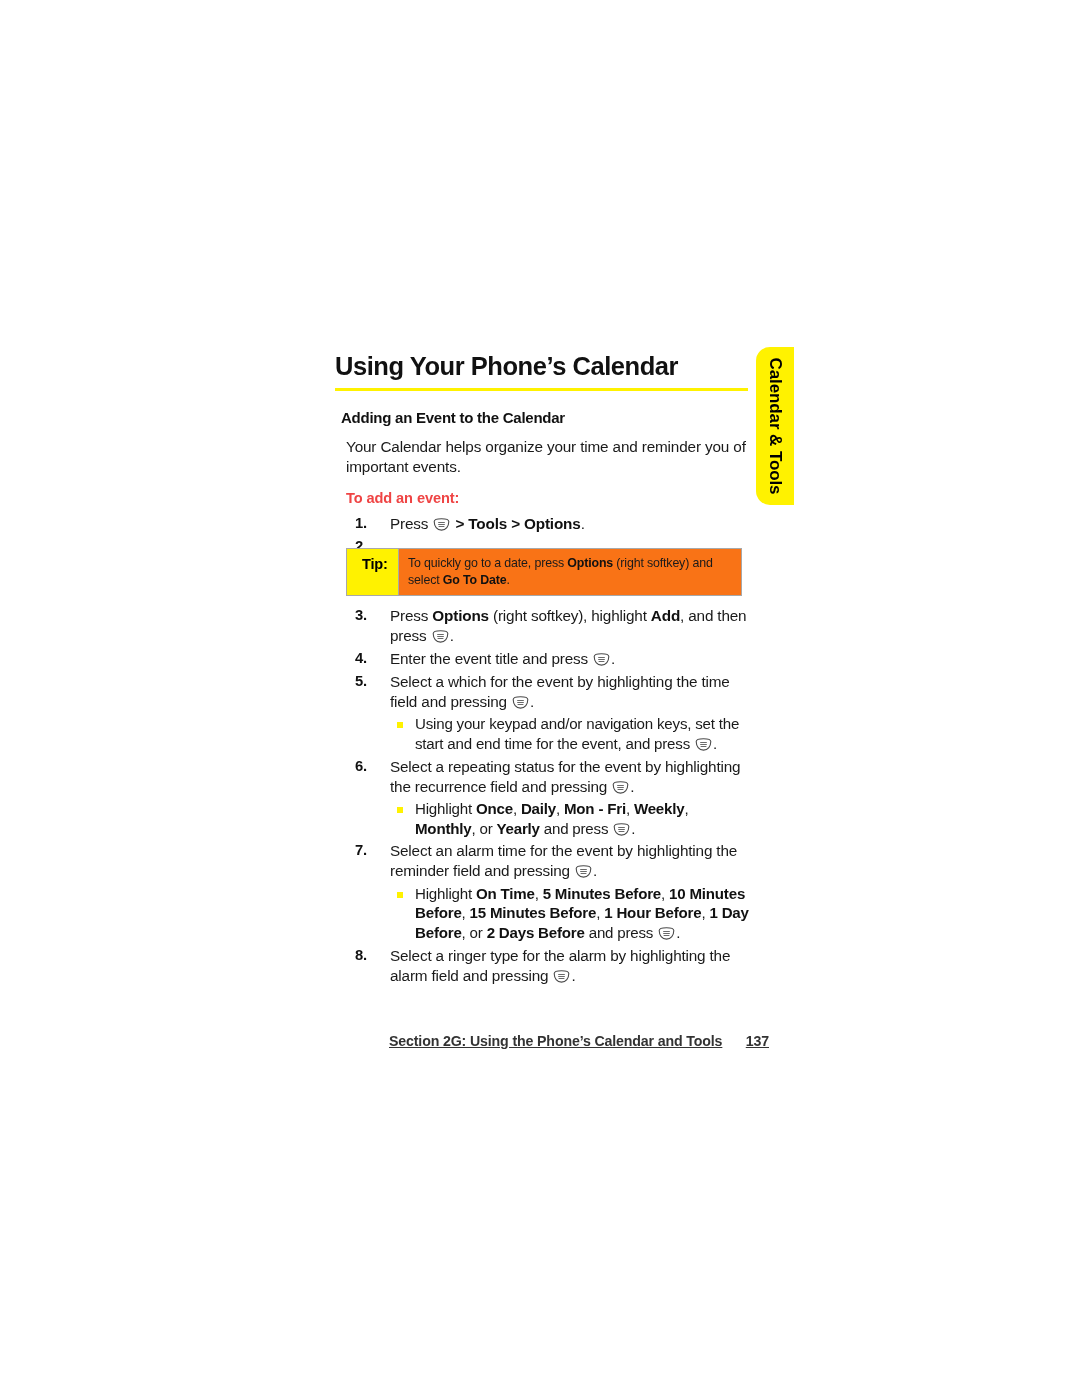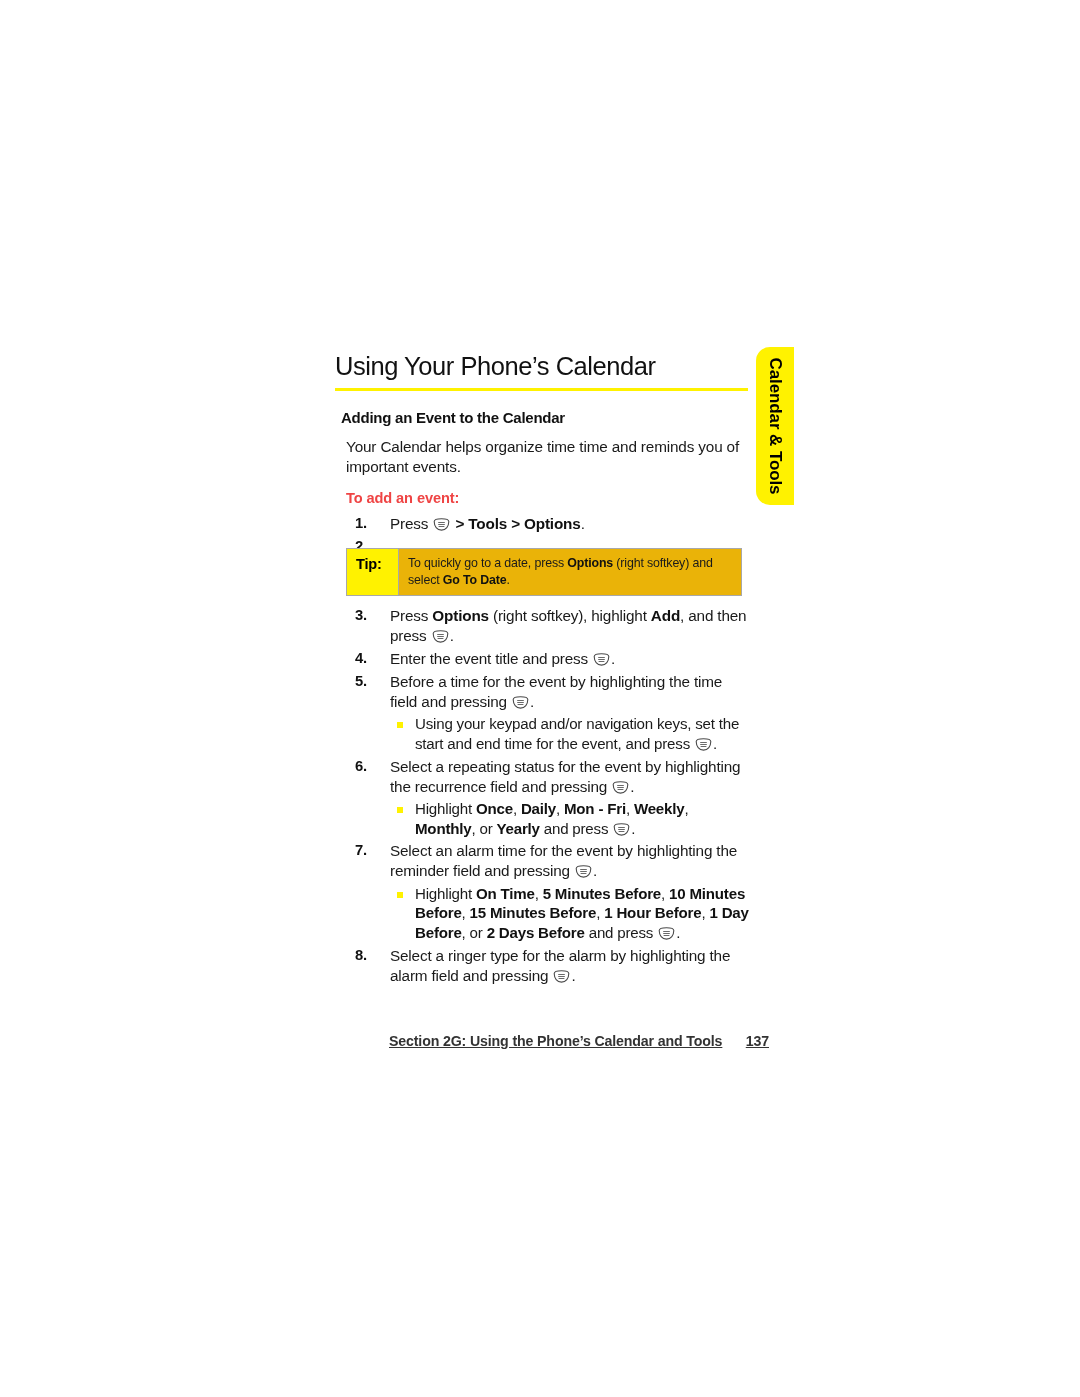--- a/index.html
+++ b/index.html
@@ -52,21 +52,21 @@
   
   .content {
     position: absolute;
     left: 335px;
     top: 352px;
     width: 415px;
   }
 
   .chapter-title {
     font-size: 25.5px;
-    font-weight: normal;
+    font-weight: bold;
     letter-spacing: -0.45px;
     color: #111111;
     margin: 0;
     line-height: 1.14;
   }
 
   .title-rule {
     margin-top: 7px;
     width: 413px;
     height: 3px;
@@ -171,29 +171,29 @@
     display: flex;
     margin: 14px 0 0 11px;
     width: 396px;
     border: 1px solid #a8a8a8;
     box-sizing: border-box;
   }
   .tip-label {
     flex: 0 0 52px;
     background: #fff200;
     border-right: 1px solid #a8a8a8;
-    padding: 6px 0 6px 9px;
+    padding: 6px 0 6px 15px;
     box-sizing: border-box;
     font-size: 14.6px;
     font-weight: bold;
     color: #000000;
   }
   .tip-body {
     flex: 1 1 auto;
-    background: #eab308;
+    background: #f97316;
     padding: 6px 8px 7px 9px;
     box-sizing: border-box;
     font-size: 12.4px;
     line-height: 1.33;
     letter-spacing: -0.15px;
     color: #1a1a1a;
   }
 
   
   .footer {
@@ -220,21 +220,21 @@
     <span class="thumb-tab-label">Calendar &amp; Tools</span>
   </div>
 
   <div class="content">
 
     <h1 class="chapter-title">Using Your Phone’s Calendar</h1>
     <div class="title-rule"></div>
 
     <h2 class="section-heading">Adding an Event to the Calendar</h2>
 
-    <p class="intro">Your Calendar helps organize time time and reminds you of important events.</p>
+    <p class="intro">Your Calendar helps organize your time and reminder you of important events.</p>
 
     <p class="lead-in">To add an event:</p>
 
     <ol class="steps" id="steps-list">
         <li><span class="num">1.</span><span><span>Press </span><span class="keyicon"><svg viewBox="0 0 17 13" width="17" height="13" aria-hidden="true">
                 <path d="M1.2 3.6 C1.2 1.7 4.4 0.8 8.5 0.8 C12.6 0.8 15.8 1.7 15.8 3.6 C15.8 8.2 13.0 12.1 8.5 12.1 C4.0 12.1 1.2 8.2 1.2 3.6 Z" fill="none" stroke="#4a4a4a" stroke-width="1.1"></path>
                 <rect x="5.2" y="4.0" width="6.6" height="1.0" fill="#6a6a6a"></rect>
                 <rect x="5.2" y="6.0" width="6.6" height="1.0" fill="#6a6a6a"></rect>
                 <rect x="5.6" y="8.0" width="5.8" height="1.0" fill="#6a6a6a"></rect>
               </svg></span><b> &gt; </b><b>Tools</b><b> &gt; </b><b>Options</b><span>.</span></span></li>
@@ -250,21 +250,21 @@
                 <rect x="5.2" y="4.0" width="6.6" height="1.0" fill="#6a6a6a"></rect>
                 <rect x="5.2" y="6.0" width="6.6" height="1.0" fill="#6a6a6a"></rect>
                 <rect x="5.6" y="8.0" width="5.8" height="1.0" fill="#6a6a6a"></rect>
               </svg></span><span>.</span></span></li>
         <li><span class="num">4.</span><span><span>Enter the event title and press </span><span class="keyicon"><svg viewBox="0 0 17 13" width="17" height="13" aria-hidden="true">
                 <path d="M1.2 3.6 C1.2 1.7 4.4 0.8 8.5 0.8 C12.6 0.8 15.8 1.7 15.8 3.6 C15.8 8.2 13.0 12.1 8.5 12.1 C4.0 12.1 1.2 8.2 1.2 3.6 Z" fill="none" stroke="#4a4a4a" stroke-width="1.1"></path>
                 <rect x="5.2" y="4.0" width="6.6" height="1.0" fill="#6a6a6a"></rect>
                 <rect x="5.2" y="6.0" width="6.6" height="1.0" fill="#6a6a6a"></rect>
                 <rect x="5.6" y="8.0" width="5.8" height="1.0" fill="#6a6a6a"></rect>
               </svg></span><span>.</span></span></li>
-        <li><span class="num">5.</span><span><span>Before a time for the event by highlighting the time field and pressing </span><span class="keyicon"><svg viewBox="0 0 17 13" width="17" height="13" aria-hidden="true">
+        <li><span class="num">5.</span><span><span>Select a which for the event by highlighting the time field and pressing </span><span class="keyicon"><svg viewBox="0 0 17 13" width="17" height="13" aria-hidden="true">
                 <path d="M1.2 3.6 C1.2 1.7 4.4 0.8 8.5 0.8 C12.6 0.8 15.8 1.7 15.8 3.6 C15.8 8.2 13.0 12.1 8.5 12.1 C4.0 12.1 1.2 8.2 1.2 3.6 Z" fill="none" stroke="#4a4a4a" stroke-width="1.1"></path>
                 <rect x="5.2" y="4.0" width="6.6" height="1.0" fill="#6a6a6a"></rect>
                 <rect x="5.2" y="6.0" width="6.6" height="1.0" fill="#6a6a6a"></rect>
                 <rect x="5.6" y="8.0" width="5.8" height="1.0" fill="#6a6a6a"></rect>
               </svg></span><span>.</span></span><ul class="subs">
             <li class="sub-row"><span>Using your keypad and/or navigation keys, set the start and end time for the event, and press </span><span class="keyicon"><svg viewBox="0 0 17 13" width="17" height="13" aria-hidden="true">
                   <path d="M1.2 3.6 C1.2 1.7 4.4 0.8 8.5 0.8 C12.6 0.8 15.8 1.7 15.8 3.6 C15.8 8.2 13.0 12.1 8.5 12.1 C4.0 12.1 1.2 8.2 1.2 3.6 Z" fill="none" stroke="#4a4a4a" stroke-width="1.1"></path>
                   <rect x="5.2" y="4.0" width="6.6" height="1.0" fill="#6a6a6a"></rect>
                   <rect x="5.2" y="6.0" width="6.6" height="1.0" fill="#6a6a6a"></rect>
                   <rect x="5.6" y="8.0" width="5.8" height="1.0" fill="#6a6a6a"></rect>

